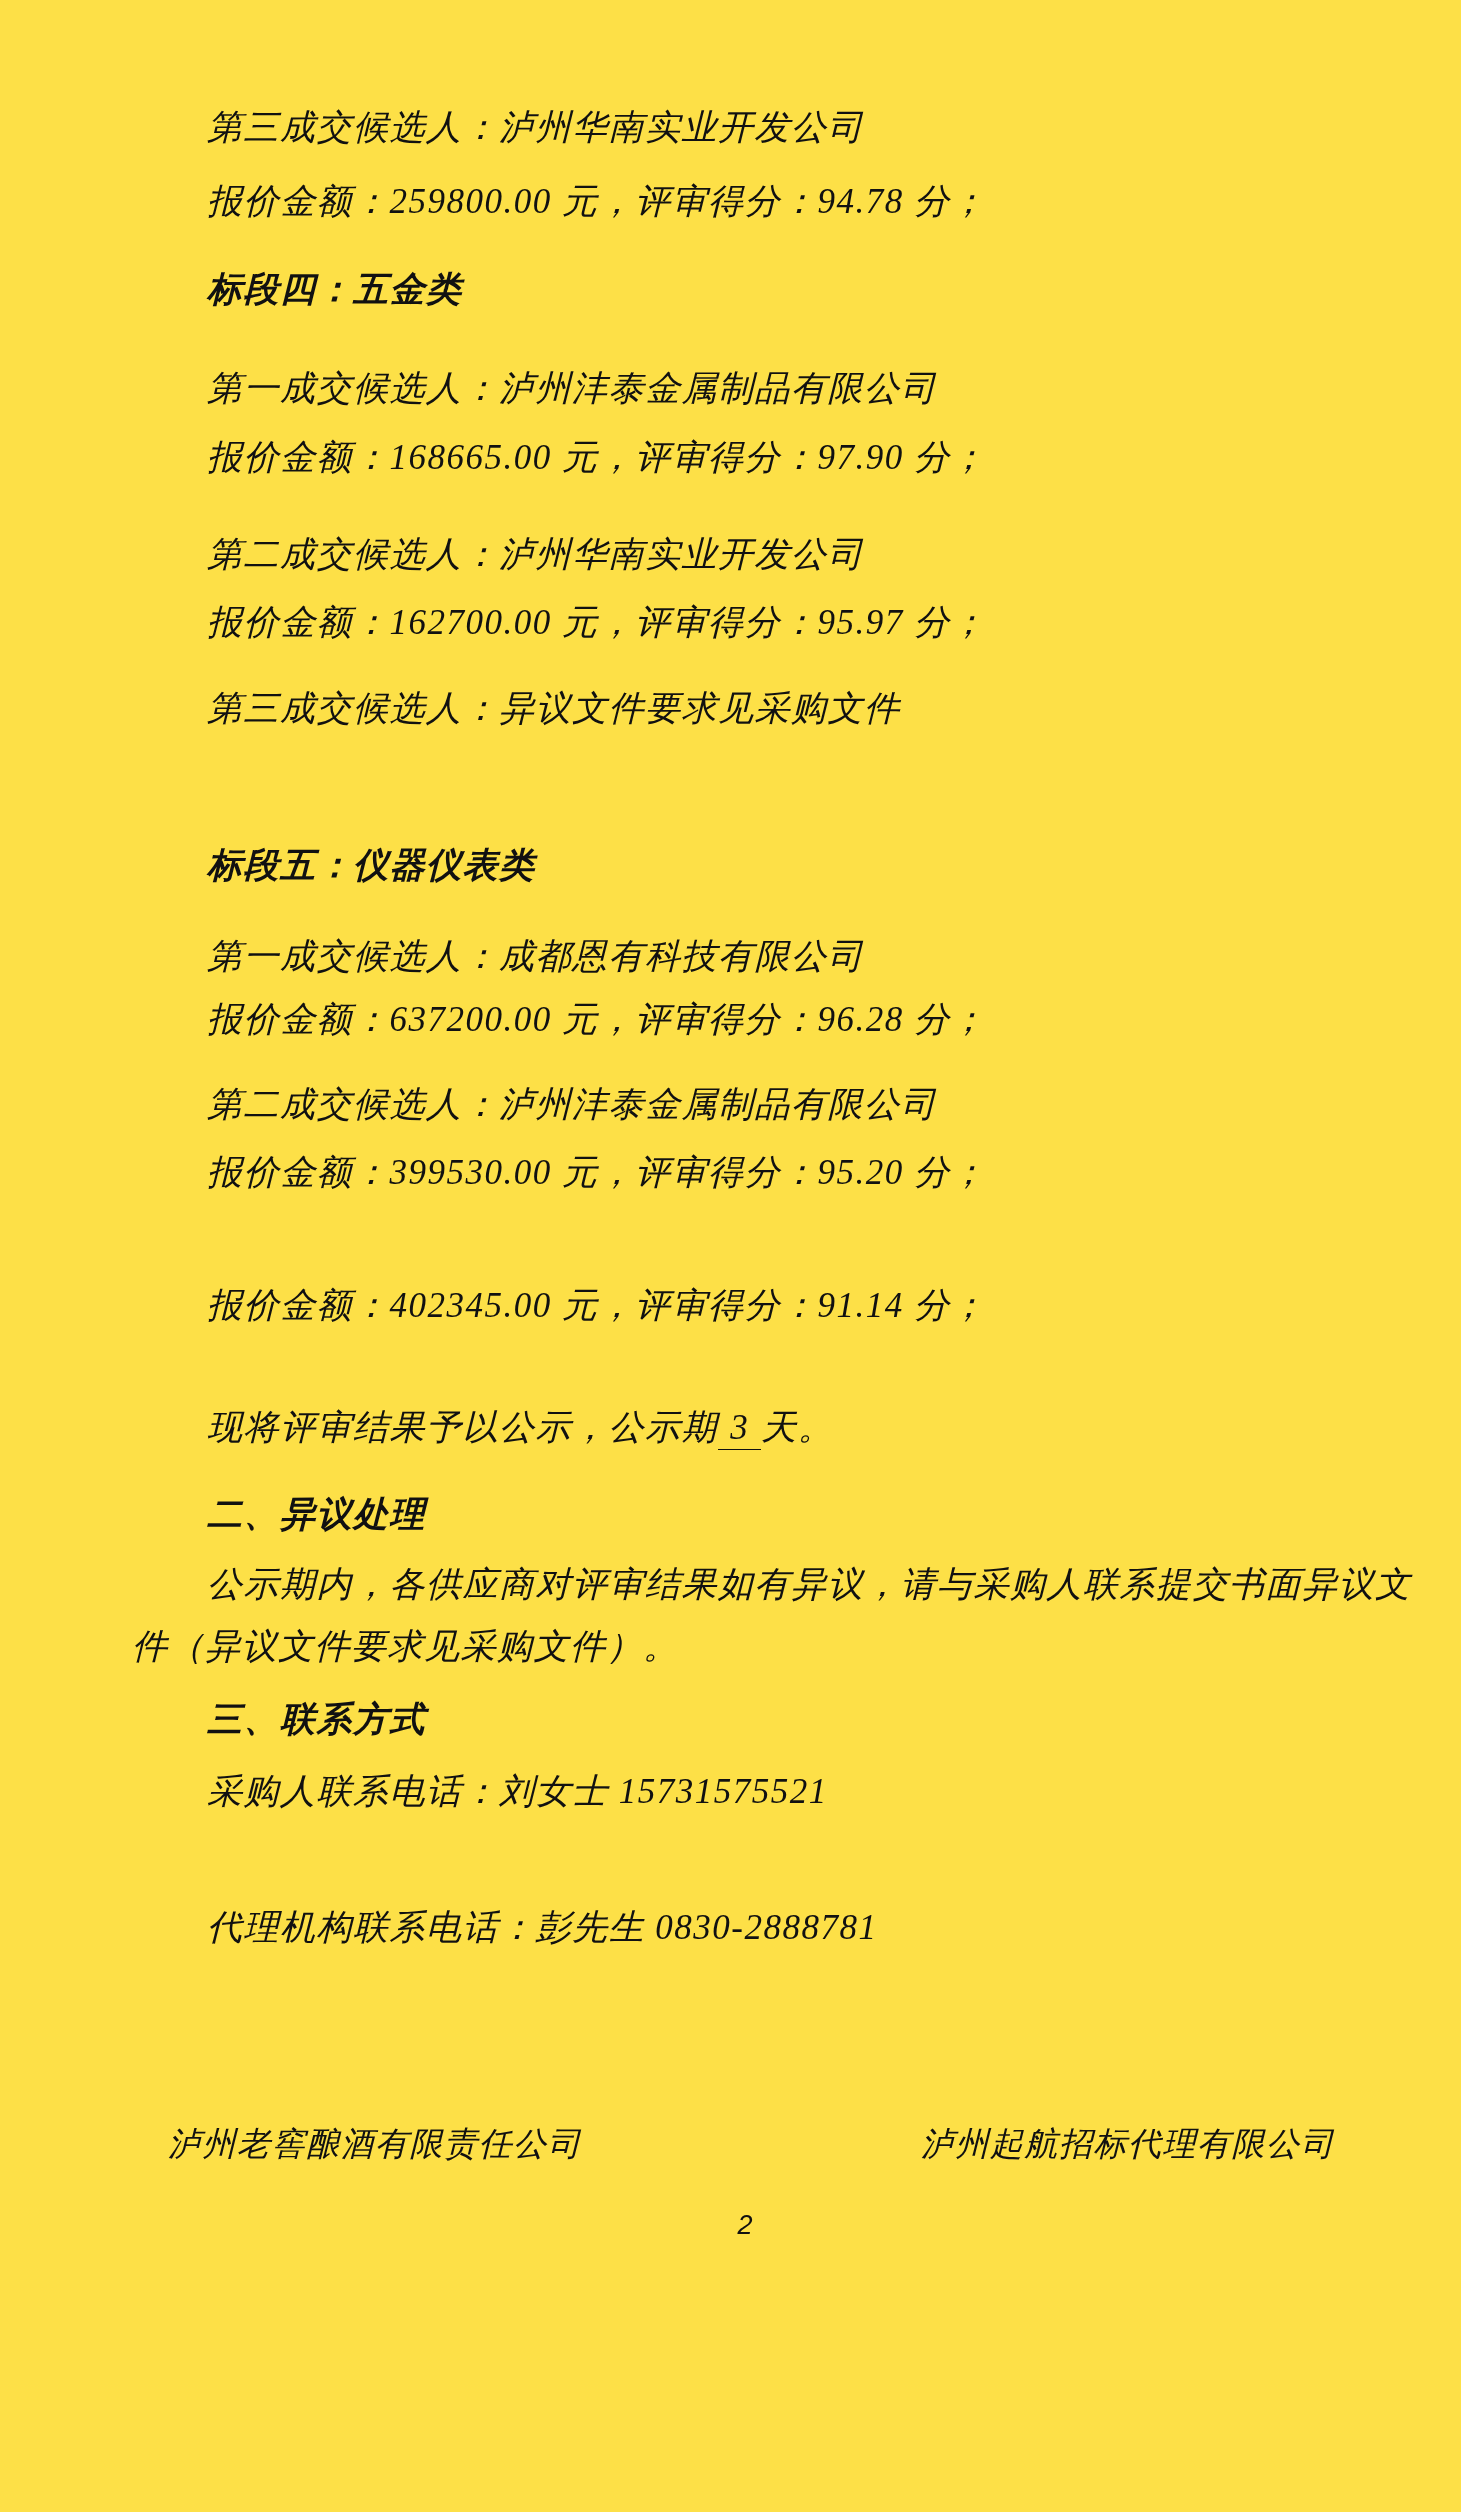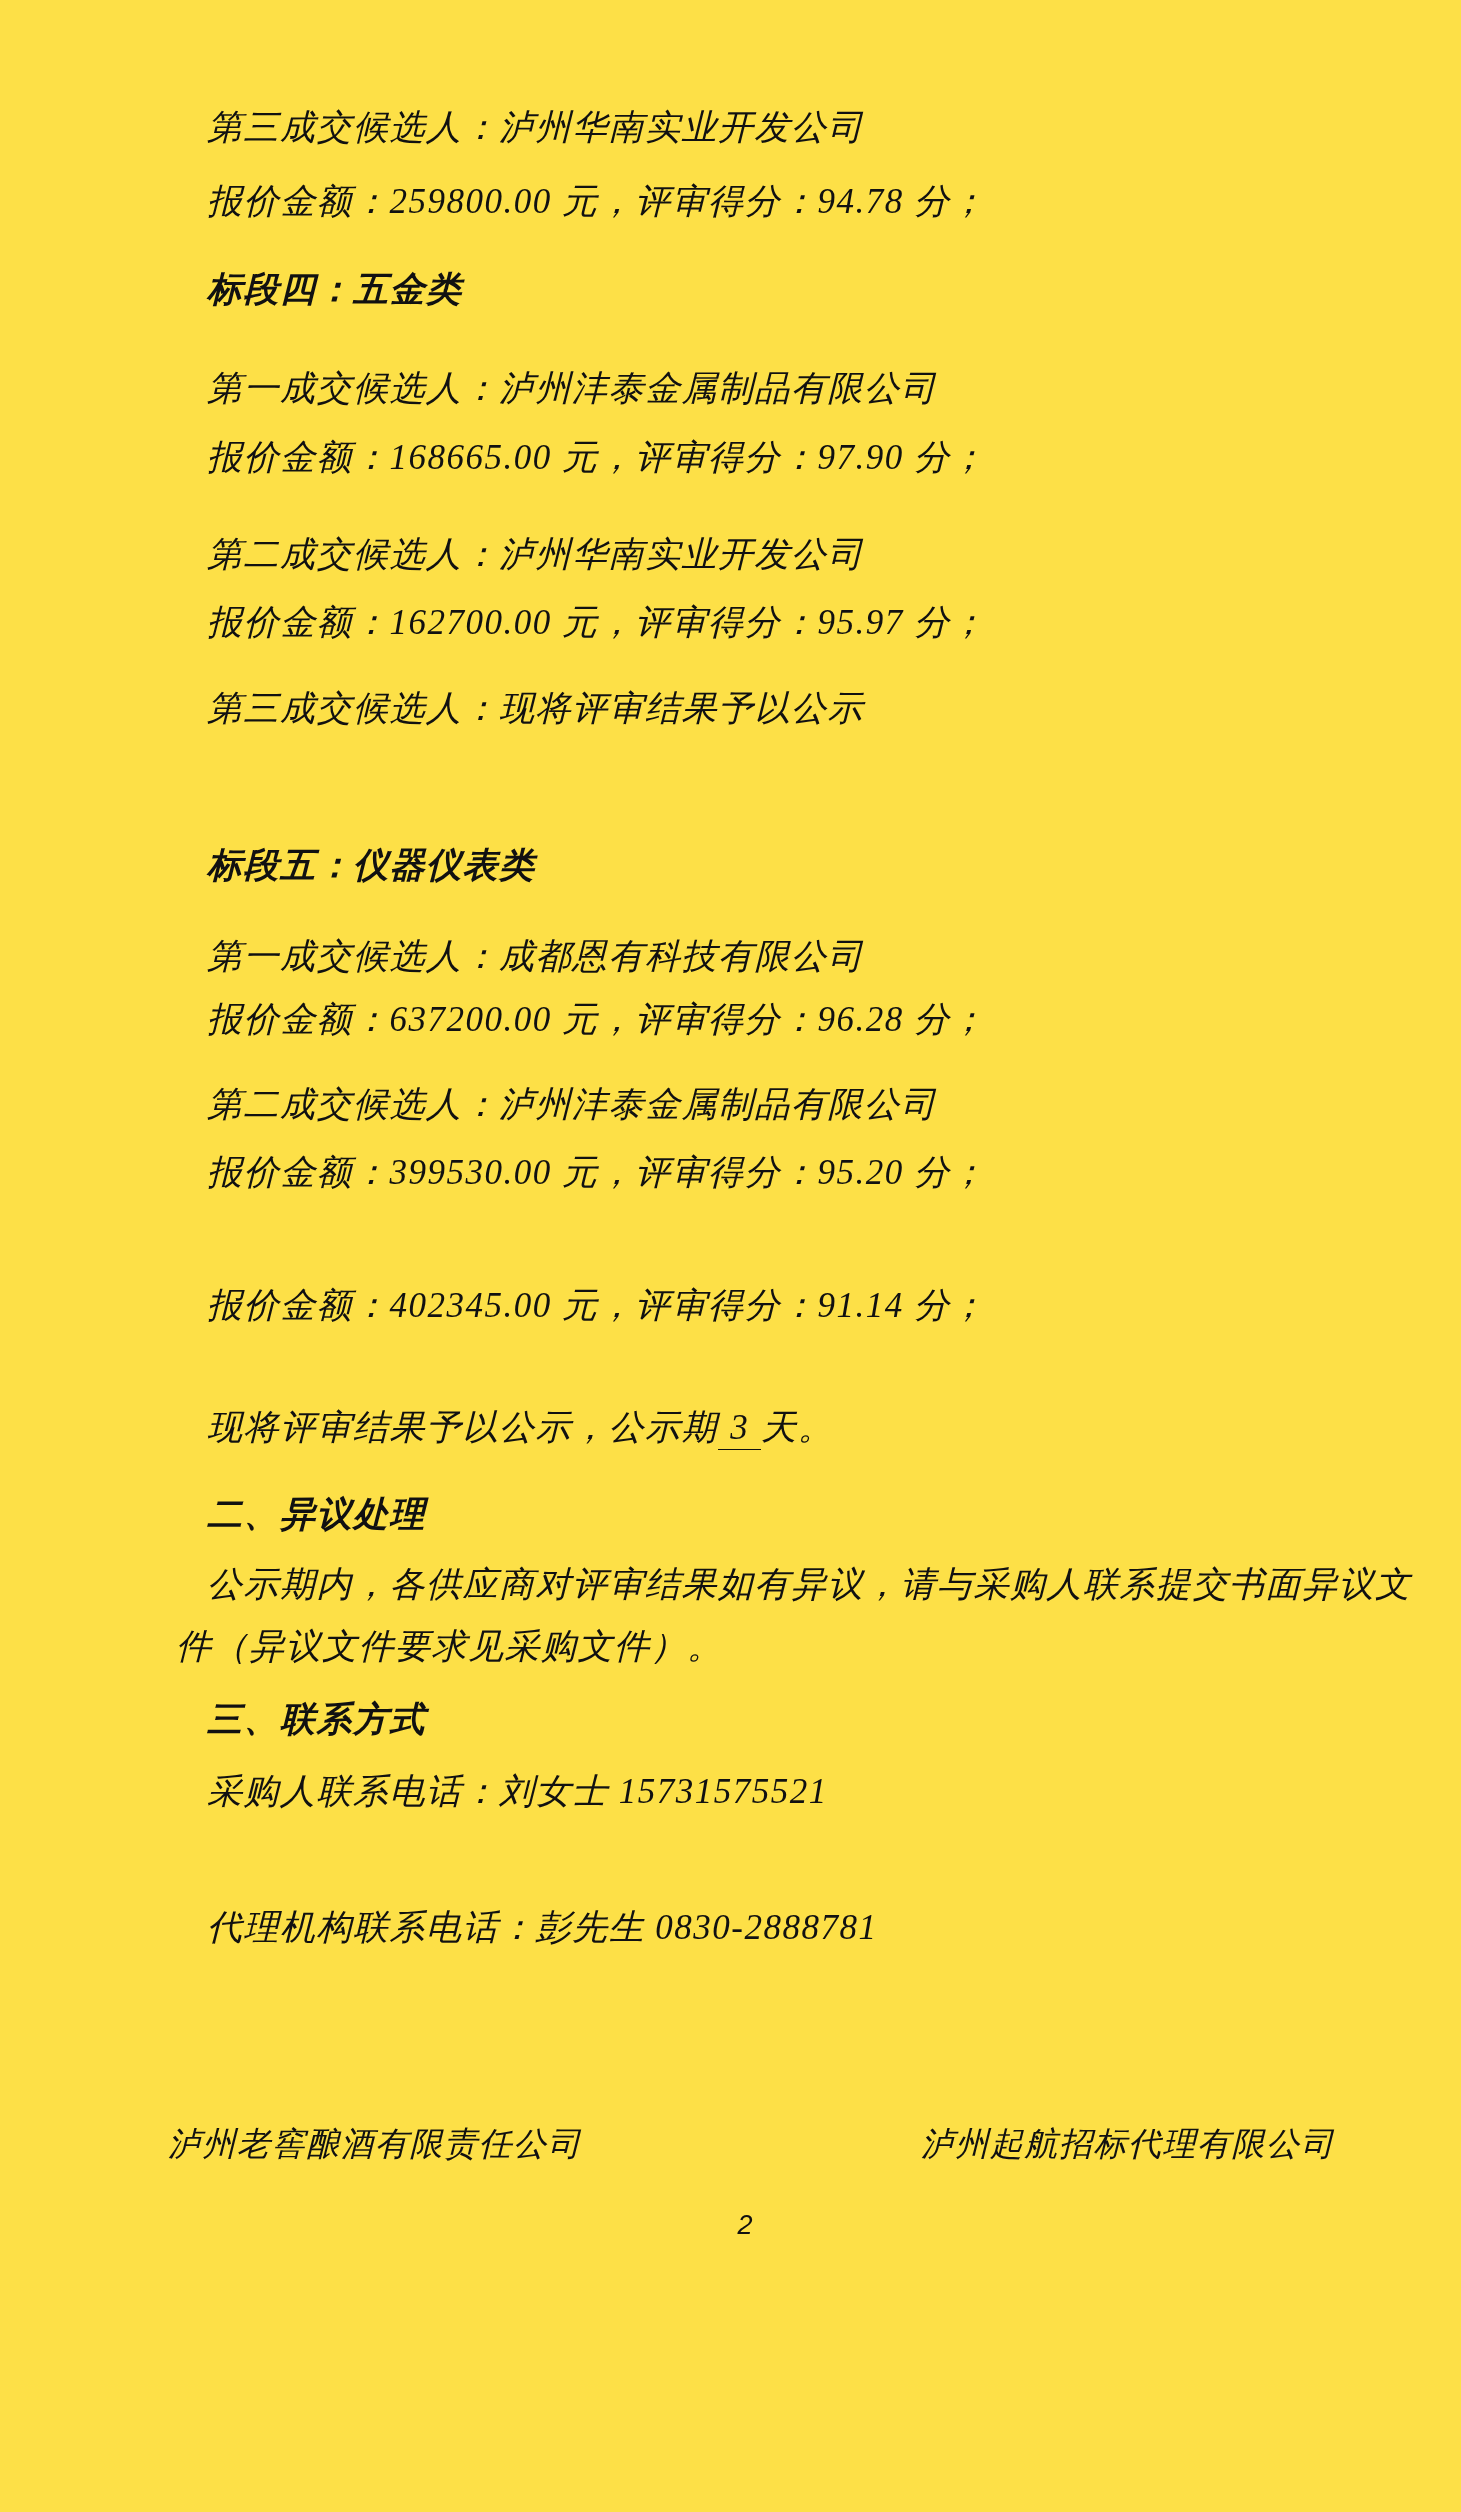--- a/index.html
+++ b/index.html
@@ -15,21 +15,21 @@
   }
   .line {
     position: absolute;
     left: 207px;
     font-size: 35px;
     line-height: 1.1;
     letter-spacing: 1.5px;
     white-space: pre;
   }
   .heading { font-weight: bold; }
-  .hang { left: 132px; margin-left: 44px; }
+  .hang { left: 132px; }
   .underline-days {
     display: inline-block;
     white-space: pre;
     border-bottom: 1.9px solid #111111;
     padding: 0 1.9px 1px 1.9px;
   }
   .footer-line {
     position: absolute;
     font-size: 33px;
     letter-spacing: 1.5px;
@@ -56,21 +56,21 @@
 
   <div class="line" style="top:109px">第三成交候选人：泸州华南实业开发公司</div>
   <div class="line" style="top:183px">报价金额：259800.00 元，评审得分：94.78 分；</div>
 
   <div class="line heading" style="top:271px">标段四：五金类</div>
 
   <div class="line" style="top:370px">第一成交候选人：泸州沣泰金属制品有限公司</div>
   <div class="line" style="top:439px">报价金额：168665.00 元，评审得分：97.90 分；</div>
   <div class="line" style="top:536px">第二成交候选人：泸州华南实业开发公司</div>
   <div class="line" style="top:604px">报价金额：162700.00 元，评审得分：95.97 分；</div>
-  <div class="line" style="top:690px">第三成交候选人：现将评审结果予以公示</div>
+  <div class="line" style="top:690px">第三成交候选人：异议文件要求见采购文件</div>
 
   <div class="line heading" style="top:847px">标段五：仪器仪表类</div>
 
   <div class="line" style="top:938px">第一成交候选人：成都恩有科技有限公司</div>
   <div class="line" style="top:1001px">报价金额：637200.00 元，评审得分：96.28 分；</div>
   <div class="line" style="top:1086px">第二成交候选人：泸州沣泰金属制品有限公司</div>
   <div class="line" style="top:1154px">报价金额：399530.00 元，评审得分：95.20 分；</div>
   <div class="line" style="top:1287px">报价金额：402345.00 元，评审得分：91.14 分；</div>
 
   <div class="line" style="top:1409px"><span>现将评审结果予以公示，公示期</span><span class="underline-days"> 3 </span><span>天。</span></div>

